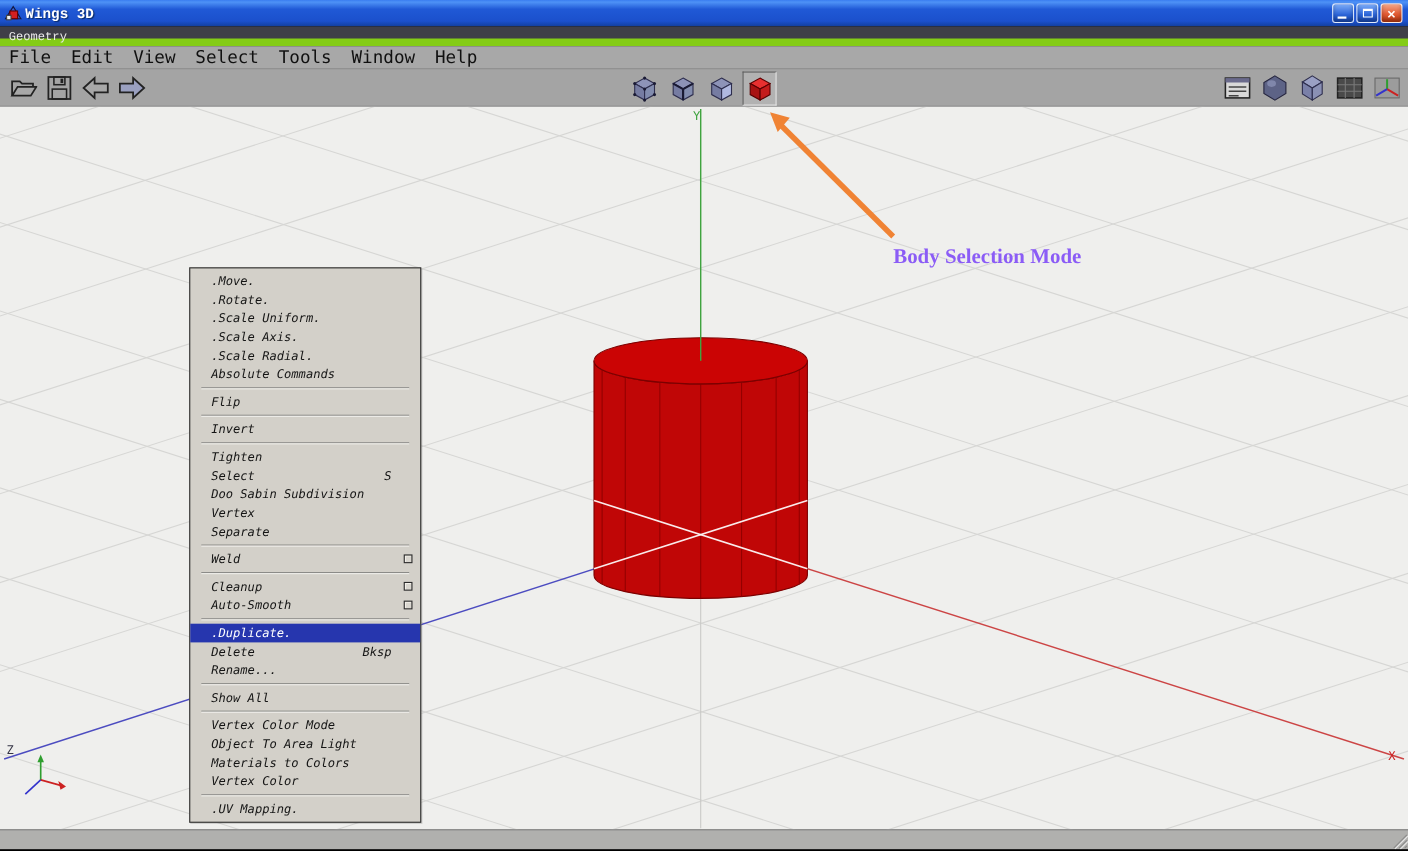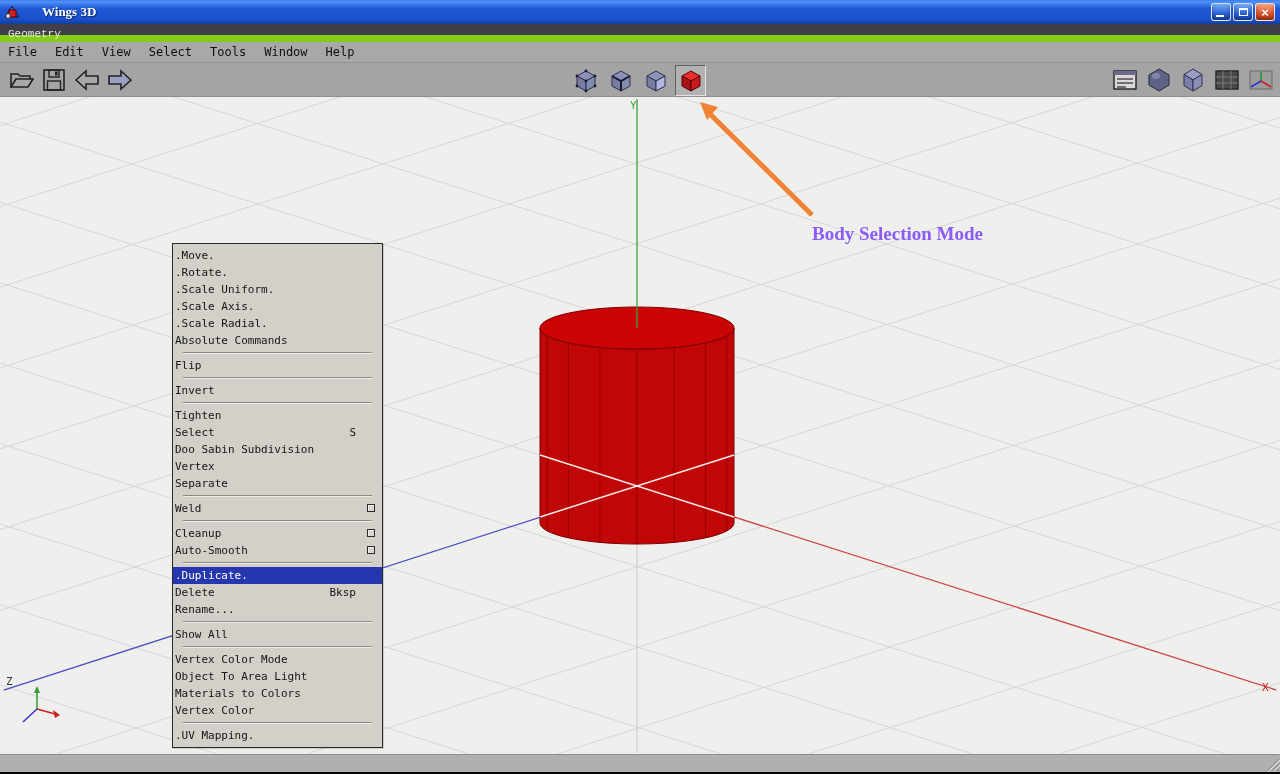--- a/index.html
+++ b/index.html
@@ -2,38 +2,38 @@
 <html><head>
 <meta charset="utf-8">
 <style>
   * { margin:0; padding:0; box-sizing:border-box; }
   html,body { width:1280px; height:774px; overflow:hidden; background:#000; }
   .app { position:relative; width:1280px; height:774px; font-family:"DejaVu Sans Mono", monospace; }
 
   
   .titlebar { height:24px; display:flex; align-items:center; padding:0 5px 0 4px;
     background:linear-gradient(180deg,#3a7df0 0%,#4e92f6 8%,#2059d6 35%,#1b50cc 80%,#123f9d 100%); }
-  .titlebar .title { color:#fff; font-family:Liberation Serif, serif; font-weight:bold;
-    font-size:13px; margin-left:22px; text-shadow:1px 1px 1px #0a2a66; }
+  .titlebar .title { color:#fff; font-family:Liberation Mono, monospace; font-weight:bold;
+    font-size:13px; margin-left:3px; text-shadow:1px 1px 1px #0a2a66; }
   .winbtns { margin-left:auto; display:flex; gap:2px; }
   .tbb { width:20px; height:18px; border-radius:3px; border:1px solid rgba(255,255,255,.8);
     display:flex; align-items:center; justify-content:center; position:relative;
     box-shadow:inset 0 -3px 4px rgba(0,0,0,.3); cursor:default; }
   .tbb.minmax { background:linear-gradient(180deg,#7babf7,#2a63d8 60%,#1b4fbf); }
   .tbb.close  { background:linear-gradient(180deg,#f4a586,#e25b33 55%,#c83c12); }
   .glyph-min { position:absolute; left:4px; bottom:3px; width:8px; height:2px; background:#fff; }
   .glyph-max { width:9px; height:8px; border:1px solid #fff; border-top:2px solid #fff; }
   .glyph-close { color:#fff; font-family:"Liberation Sans", sans-serif; font-weight:bold; font-size:13px; line-height:13px; }
 
   
   .geombar { height:18px; background:#3f3f47; color:#e9e9e9; font-size:11px;
     line-height:20px; padding-left:8px; border-bottom:7px solid #84cc16;font-family:Liberation Mono, monospace; }
 
   
-  .menubar { height:20px; background:#a8a8a8; display:flex; align-items:center; font-size:12px; color:#101010; }
+  .menubar { height:20px; background:#a8a8a8; display:flex; align-items:center; font-size:16px; color:#101010; }
   .mb-item { padding:0 9px; height:20px; line-height:20px; cursor:default; }
   .mb-item:first-child { padding-left:8px; }
 
   
   .toolbar { position:relative; height:35px; background:#a4a4a4; border-top:1px solid #939393; border-bottom:1px solid #8e8e8e; }
   .tgrp-left   { position:absolute; left:8px; top:4px; display:flex; gap:7px; }
   .tgrp-center { position:absolute; left:570px; top:2px; display:flex; gap:4px; }
   .tgrp-right  { position:absolute; right:6px; top:4px; display:flex; gap:8px; }
   .tbtn { width:26px; height:26px; display:flex; align-items:center; justify-content:center; cursor:default; }
   .selcell { width:31px; height:31px; display:flex; align-items:center; justify-content:center; cursor:default; }
@@ -42,21 +42,21 @@
   
   .viewport { position:relative; height:657px; background:#efefed; overflow:hidden; }
   #scene { position:absolute; left:0; top:0; width:1280px; height:657px; }
   .vpinfo { position:absolute; left:3px; top:2px; font-size:11px; line-height:15px; color:#101010; white-space:pre; }
   .anno-label { position:absolute; left:812px; top:126px; font-family:Liberation Serif, serif;
     font-size:19px; font-weight:600; color:#8b5cf6; }
 
   
   .cmenu { position:absolute; left:172px; top:146px; width:211px; background:#d3d0c9;
     border:1px solid #2a2a2a; padding:3px 0; font-size:11px; color:#141414; box-shadow:1px 1px 0 rgba(0,0,0,.15); }
-  .mi { position:relative; height:17px; line-height:17px; padding-left:2px; cursor:default; }
+  .mi { position:relative; height:17px; line-height:17px; padding-left:19px; cursor:default;font-style:italic; }
   .mi.sel { background:#2636ae; color:#ffffff; }
   .sc { position:absolute; right:26px; top:0; }
   .optbox { position:absolute; right:7px; top:4px; width:8px; height:8px;
     border:1px solid #2b2b2b; background:#d9d6cf; box-shadow:inset 1px 1px 0 #f3f1ea; }
   .msep { margin:3px 10px; border-top:1px solid #8b8b88; border-bottom:1px solid #efeeea; height:0; }
 
   
   .statusbar { position:relative; height:18px; background:#b0b0ae; font-size:11px; line-height:18px;
     padding-left:6px; color:#101010; white-space:pre; border-top:1px solid #8e8e8e; }
   .grip { position:absolute; right:0; bottom:0; width:16px; height:16px; }

